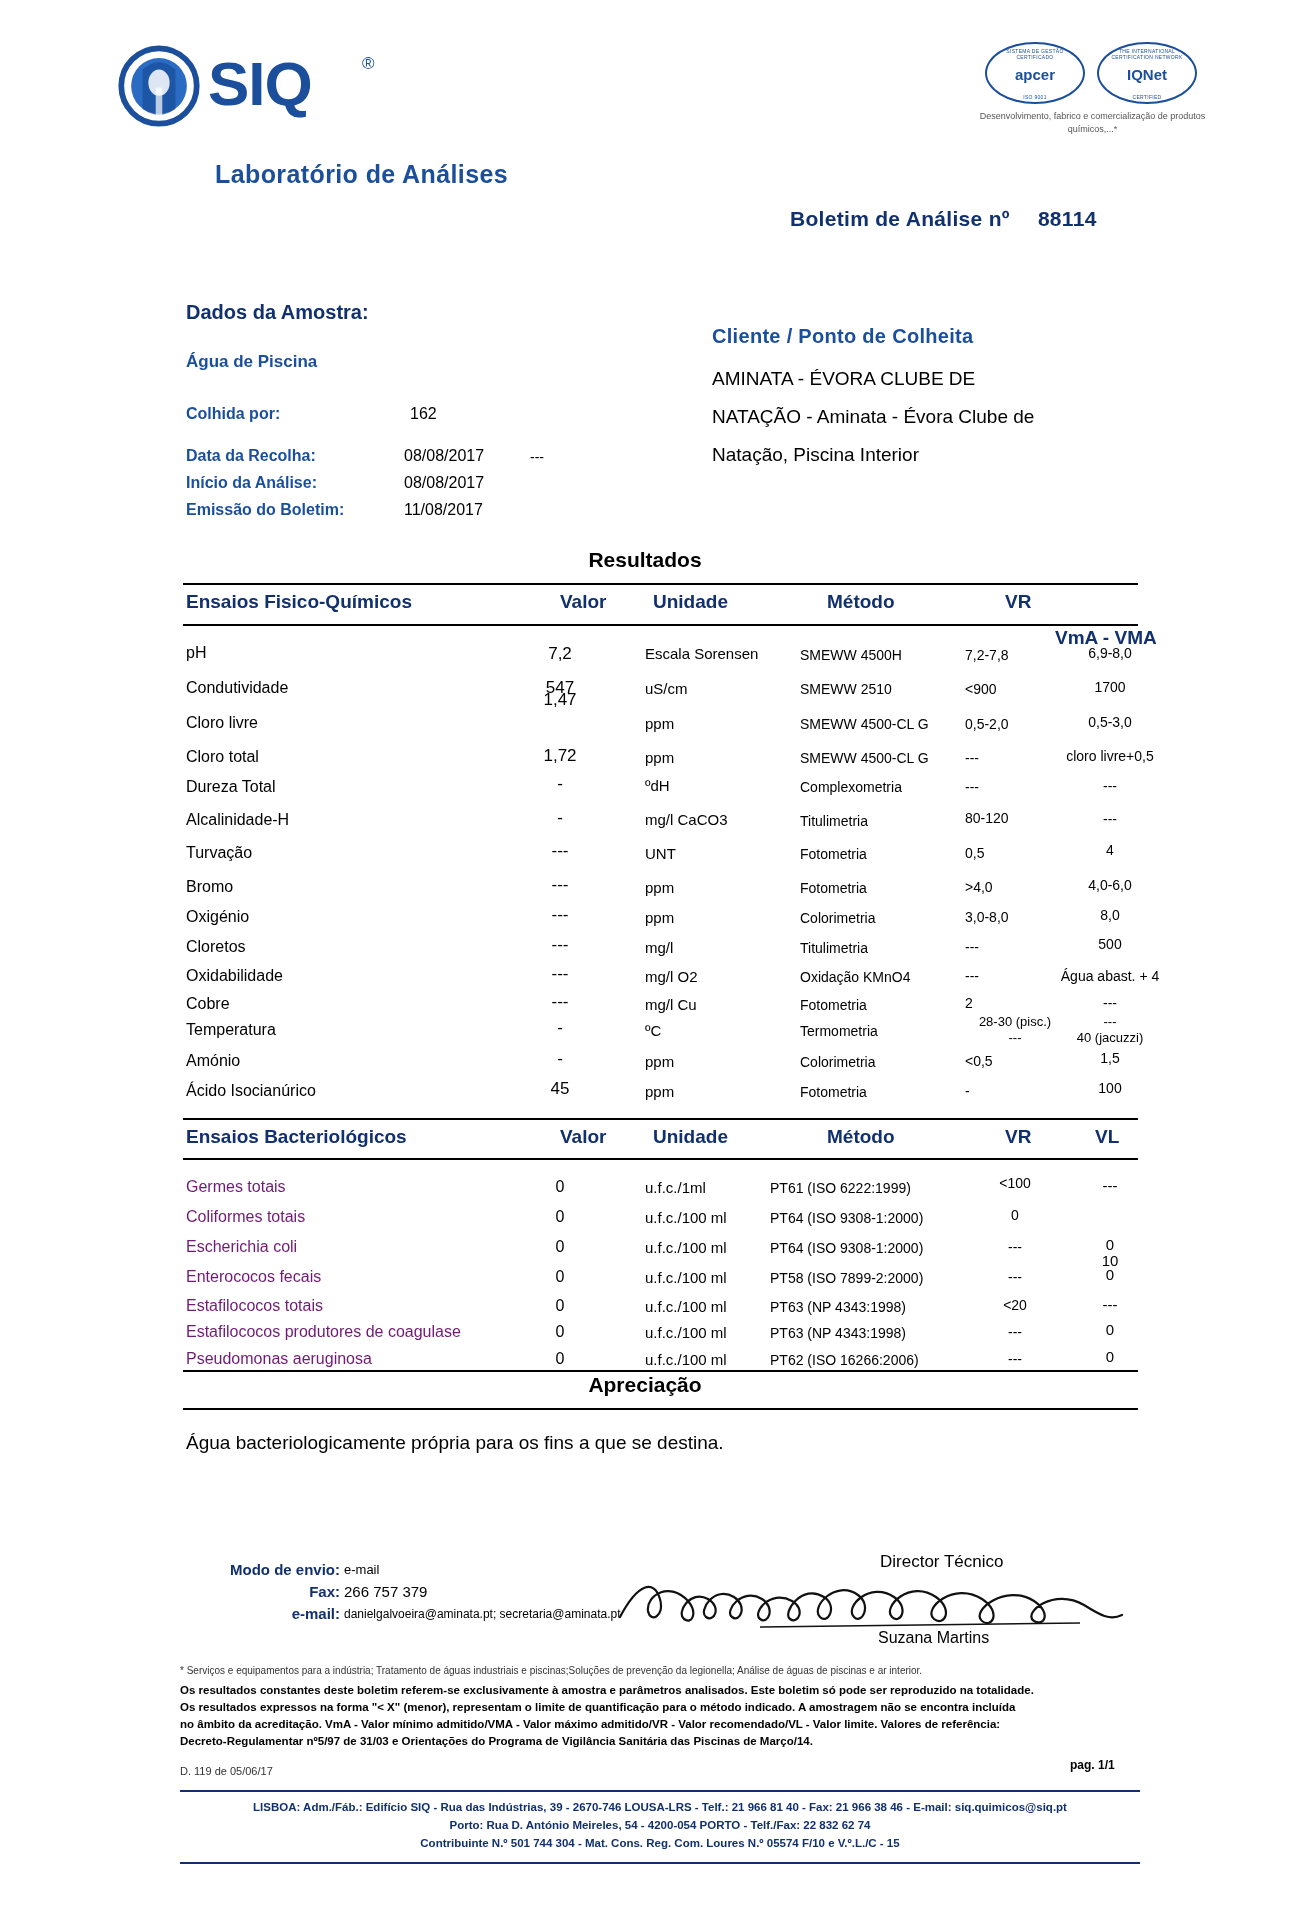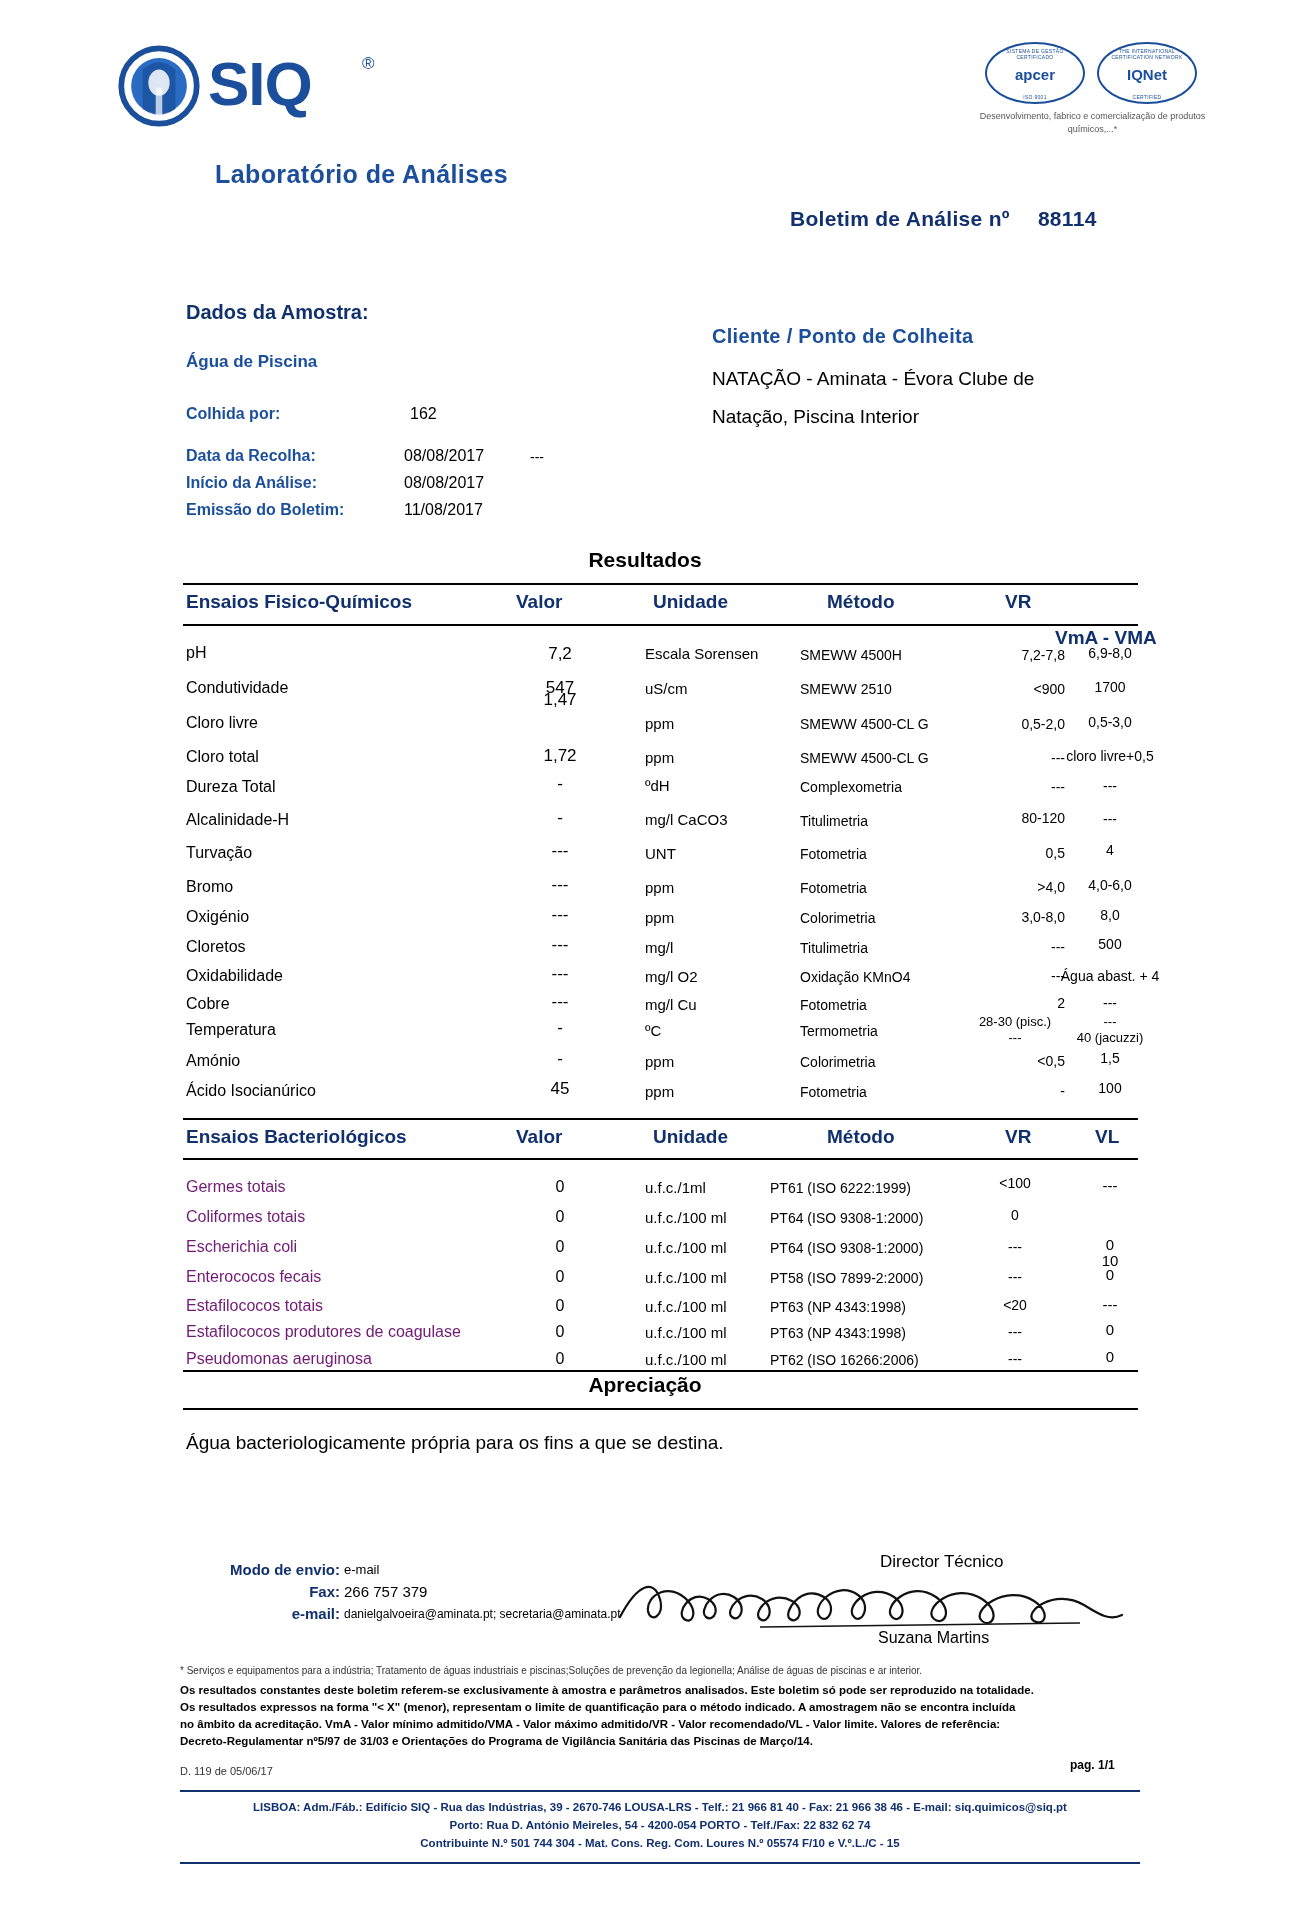--- a/index.html
+++ b/index.html
@@ -206,21 +206,21 @@
 
   .table-head {
     position: absolute;
     top: 591px;
     font-size: 19px;
     font-weight: bold;
     color: #11306e;
   }
   .table-head.sec2 { top: 1126px; }
   .th-name { left: 186px; }
-  .th-valor { left: 516px; }
+  .th-valor { left: 560px; }
   .th-unidade { left: 653px; }
   .th-metodo { left: 827px; }
   .th-vr { left: 1005px; }
   .th-vma { left: 1055px; margin-top: 36px; }
   .th-vl { left: 1095px; }
 
   .row-name {
     position: absolute;
     left: 186px;
     font-size: 16px;
@@ -246,21 +246,21 @@
     position: absolute;
     left: 800px;
     font-size: 14px;
     color: #000;
     white-space: nowrap;
   }
   .row-vr {
     position: absolute;
     left: 965px;
     width: 100px;
-    text-align: right;
+    text-align: left;
     font-size: 14px;
     color: #000;
     white-space: nowrap;
   }
   .row-vma {
     position: absolute;
     left: 1040px;
     width: 140px;
     text-align: center;
     font-size: 14px;
@@ -491,20 +491,21 @@
   <div class="val val-recolha-dash">---</div>
 
   <div class="lbl lbl-inicio">Início da Análise:</div>
   <div class="val val-inicio">08/08/2017</div>
 
   <div class="lbl lbl-emissao">Emissão do Boletim:</div>
   <div class="val val-emissao">11/08/2017</div>
 
   <div class="cliente-title">Cliente / Ponto de Colheita</div>
   <div class="cliente-text">
+    <div>AMINATA - ÉVORA CLUBE DE</div>
     <div>NATAÇÃO - Aminata - Évora Clube de</div>
     <div>Natação, Piscina Interior</div>
   </div>
 
   <div class="resultados-title">Resultados</div>
   <div class="rule r1"></div>
 
   <div class="table-head th-name">Ensaios Fisico-Químicos</div>
   <div class="table-head th-valor">Valor</div>
   <div class="table-head th-unidade">Unidade</div>

